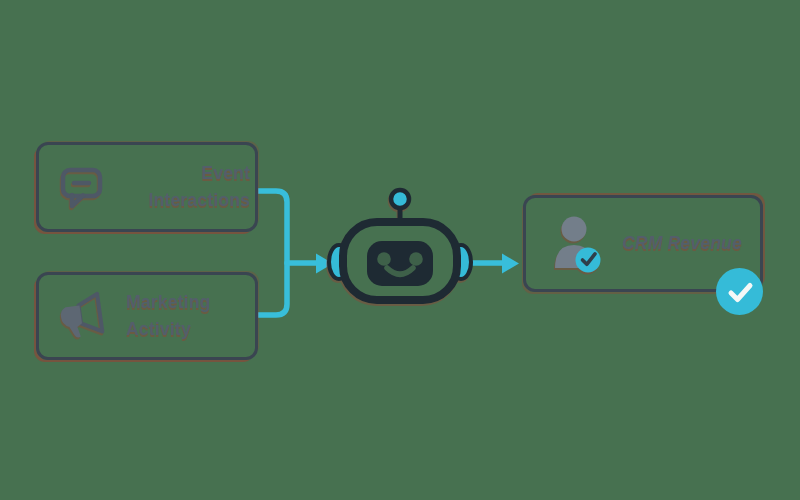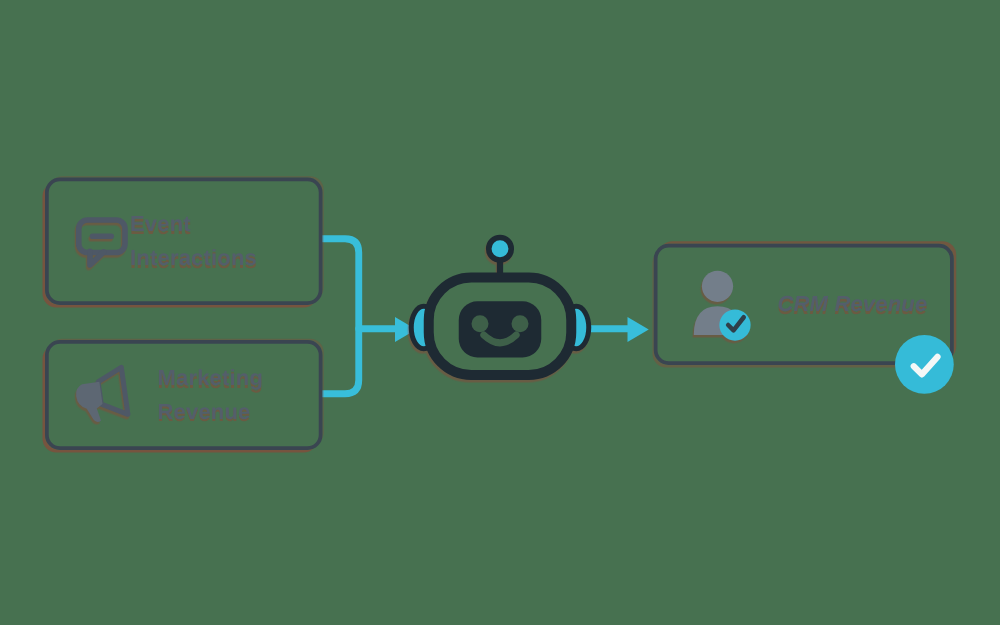--- a/index.html
+++ b/index.html
@@ -19,21 +19,21 @@
   .flow-box{
     position:absolute;
     border:3px solid #3A4551;
     border-radius:12px;
     box-sizing:border-box;
     display:flex;
     align-items:center;
     box-shadow:-3px 3px 0 -1px rgba(165,55,45,.5), 2px -2px 0 -1px rgba(165,55,45,.25);
     background:transparent;
   }
-  .box-event{left:36px;top:142px;width:222px;height:102px;padding-left:19px;}
+  .box-event{left:36px;top:142px;width:222px;height:90px;padding-left:19px;gap:18px;text-align:right;}
   .box-marketing{left:36px;top:272px;width:222px;height:88px;padding-left:19px;gap:18px;}
   .box-crm{
     left:523px;top:195px;width:240px;height:97px;padding-left:26px;gap:20px;
     box-shadow:3px -3px 0 -1px rgba(165,55,45,.45), -2px 3px 0 -1px rgba(165,55,45,.3);
     font-style:italic;
   }
   .flow-label{
     font-size:17.5px;
     font-weight:bold;
     line-height:1.55;
@@ -91,21 +91,21 @@
 
   <div class="flow-box box-marketing">
     <span class="icon-wrap ghosted">
       <svg width="50" height="50" viewBox="0 0 50 50">
         <g transform="rotate(-8 25 25)">
           <path d="M22 14 L42 5 V43 L22 32 Z" fill="none" stroke="#4E5866" stroke-width="4" stroke-linejoin="round"></path>
           <path d="M9 14 Q3 16 3 23 Q3 31 10 34 L14 43 Q16 47 20 45 L18 35 L23 32 V14 Z" fill="#5D6773"></path>
         </g>
       </svg>
     </span>
-    <span class="flow-label">Marketing Revenue</span>
+    <span class="flow-label">Marketing Activity</span>
   </div>
 
   <div class="robot ghosted">
     <svg width="148" height="124" viewBox="0 0 148 124">
       <g>
         <line x1="74" y1="22" x2="74" y2="42" stroke="#1E2A33" stroke-width="5"></line>
         <circle cx="74" cy="15" r="9" fill="#35BBD8" stroke="#1E2A33" stroke-width="4.5"></circle>
       </g>
       <g>
         <ellipse cx="13" cy="78" rx="10" ry="17" fill="#35BBD8" stroke="#1E2A33" stroke-width="4"></ellipse>

